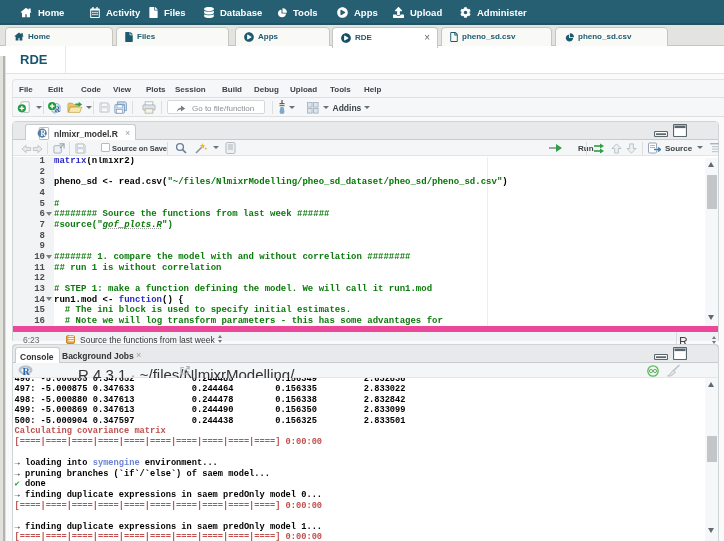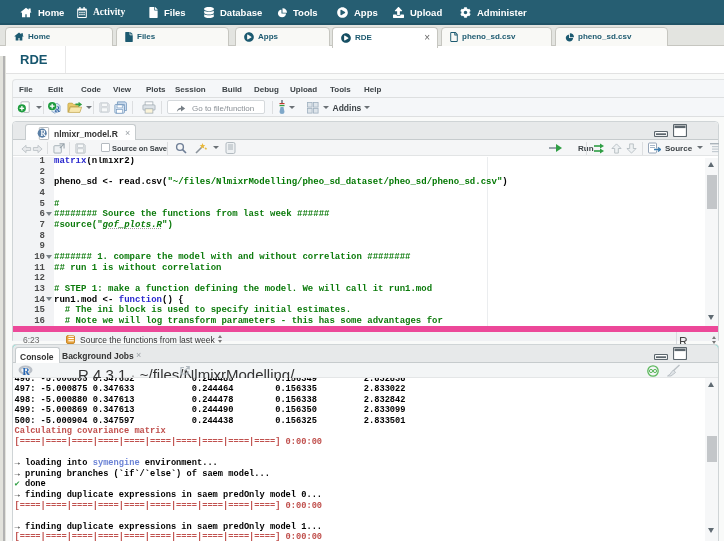--- a/index.html
+++ b/index.html
@@ -16,21 +16,21 @@
 .blu{color:#6b83d6;}
 </style></head>
 <body>
 
 <div class="abs" style="left:0;top:0;width:724px;height:25px;background:#265e72;border-bottom:2px solid #205366;">
   <div class="nav-item" style="position:absolute;left:20px;top:3px;height:18px;">
     <svg width="12" height="11" viewBox="0 0 576 512" fill="#fff">
         <path d="M541 229.16 512 205.26V64h-96v62.4L288.35 32 34.9 229.16c-4.7 3.8-5.4 10.7-1.6 15.4l16.1 19.8c3.8 4.7 10.7 5.4 15.4 1.6L96 241.4V480h160V336h64v144h160V241.4l31.2 24.6c4.7 3.8 11.6 3.1 15.4-1.6l16.1-19.8c3.8-4.7 3.1-11.6-1.7-15.44z"></path>
       </svg>
     Home</div>
-  <div class="nav-item" style="position:absolute;left:77px;top:3px;height:18px;font-family:Liberation Serif, serif;">
+  <div class="nav-item" style="position:absolute;left:90px;top:3px;height:18px;">
     <svg width="10" height="11" viewBox="0 0 448 512" fill="#fff">
         <path d="M148 288h-40c-6.6 0-12-5.4-12-12v-40c0-6.6 5.4-12 12-12h40c6.6 0 12 5.4 12 12v40c0 6.6-5.4 12-12 12zm108-12v-40c0-6.6-5.4-12-12-12h-40c-6.6 0-12 5.4-12 12v40c0 6.6 5.4 12 12 12h40c6.6 0 12-5.4 12-12zm96 0v-40c0-6.6-5.4-12-12-12h-40c-6.6 0-12 5.4-12 12v40c0 6.6 5.4 12 12 12h40c6.6 0 12-5.4 12-12zm-96 96v-40c0-6.6-5.4-12-12-12h-40c-6.6 0-12 5.4-12 12v40c0 6.6 5.4 12 12 12h40c6.6 0 12-5.4 12-12zm-96 0v-40c0-6.6-5.4-12-12-12h-40c-6.6 0-12 5.4-12 12v40c0 6.6 5.4 12 12 12h40c6.6 0 12-5.4 12-12zm192 0v-40c0-6.6-5.4-12-12-12h-40c-6.6 0-12 5.4-12 12v40c0 6.6 5.4 12 12 12h40c6.6 0 12-5.4 12-12zm96-260v352c0 26.5-21.5 48-48 48H48c-26.5 0-48-21.5-48-48V112c0-26.5 21.5-48 48-48h48V12c0-6.6 5.4-12 12-12h40c6.6 0 12 5.4 12 12v52h128V12c0-6.6 5.4-12 12-12h40c6.6 0 12 5.4 12 12v52h48c26.5 0 48 21.5 48 48zm-48 346V160H48v298c0 3.3 2.7 6 6 6h340c3.3 0 6-2.7 6-6z"></path>
       </svg>
     Activity</div>
   <div class="nav-item" style="position:absolute;left:149px;top:3px;height:18px;">
     <svg width="9" height="11" viewBox="0 0 384 512" fill="#fff">
         <path d="M224 136V0H24C10.7 0 0 10.7 0 24v464c0 13.3 10.7 24 24 24h336c13.3 0 24-10.7 24-24V160H248c-13.2 0-24-10.8-24-24zm160-14.1v6.1H256V0h6.1c6.4 0 12.5 2.5 17 7l97.9 98c4.5 4.5 7 10.6 7 16.9z"></path>
       </svg>
     Files</div>
   <div class="nav-item" style="position:absolute;left:204px;top:3px;height:18px;">

